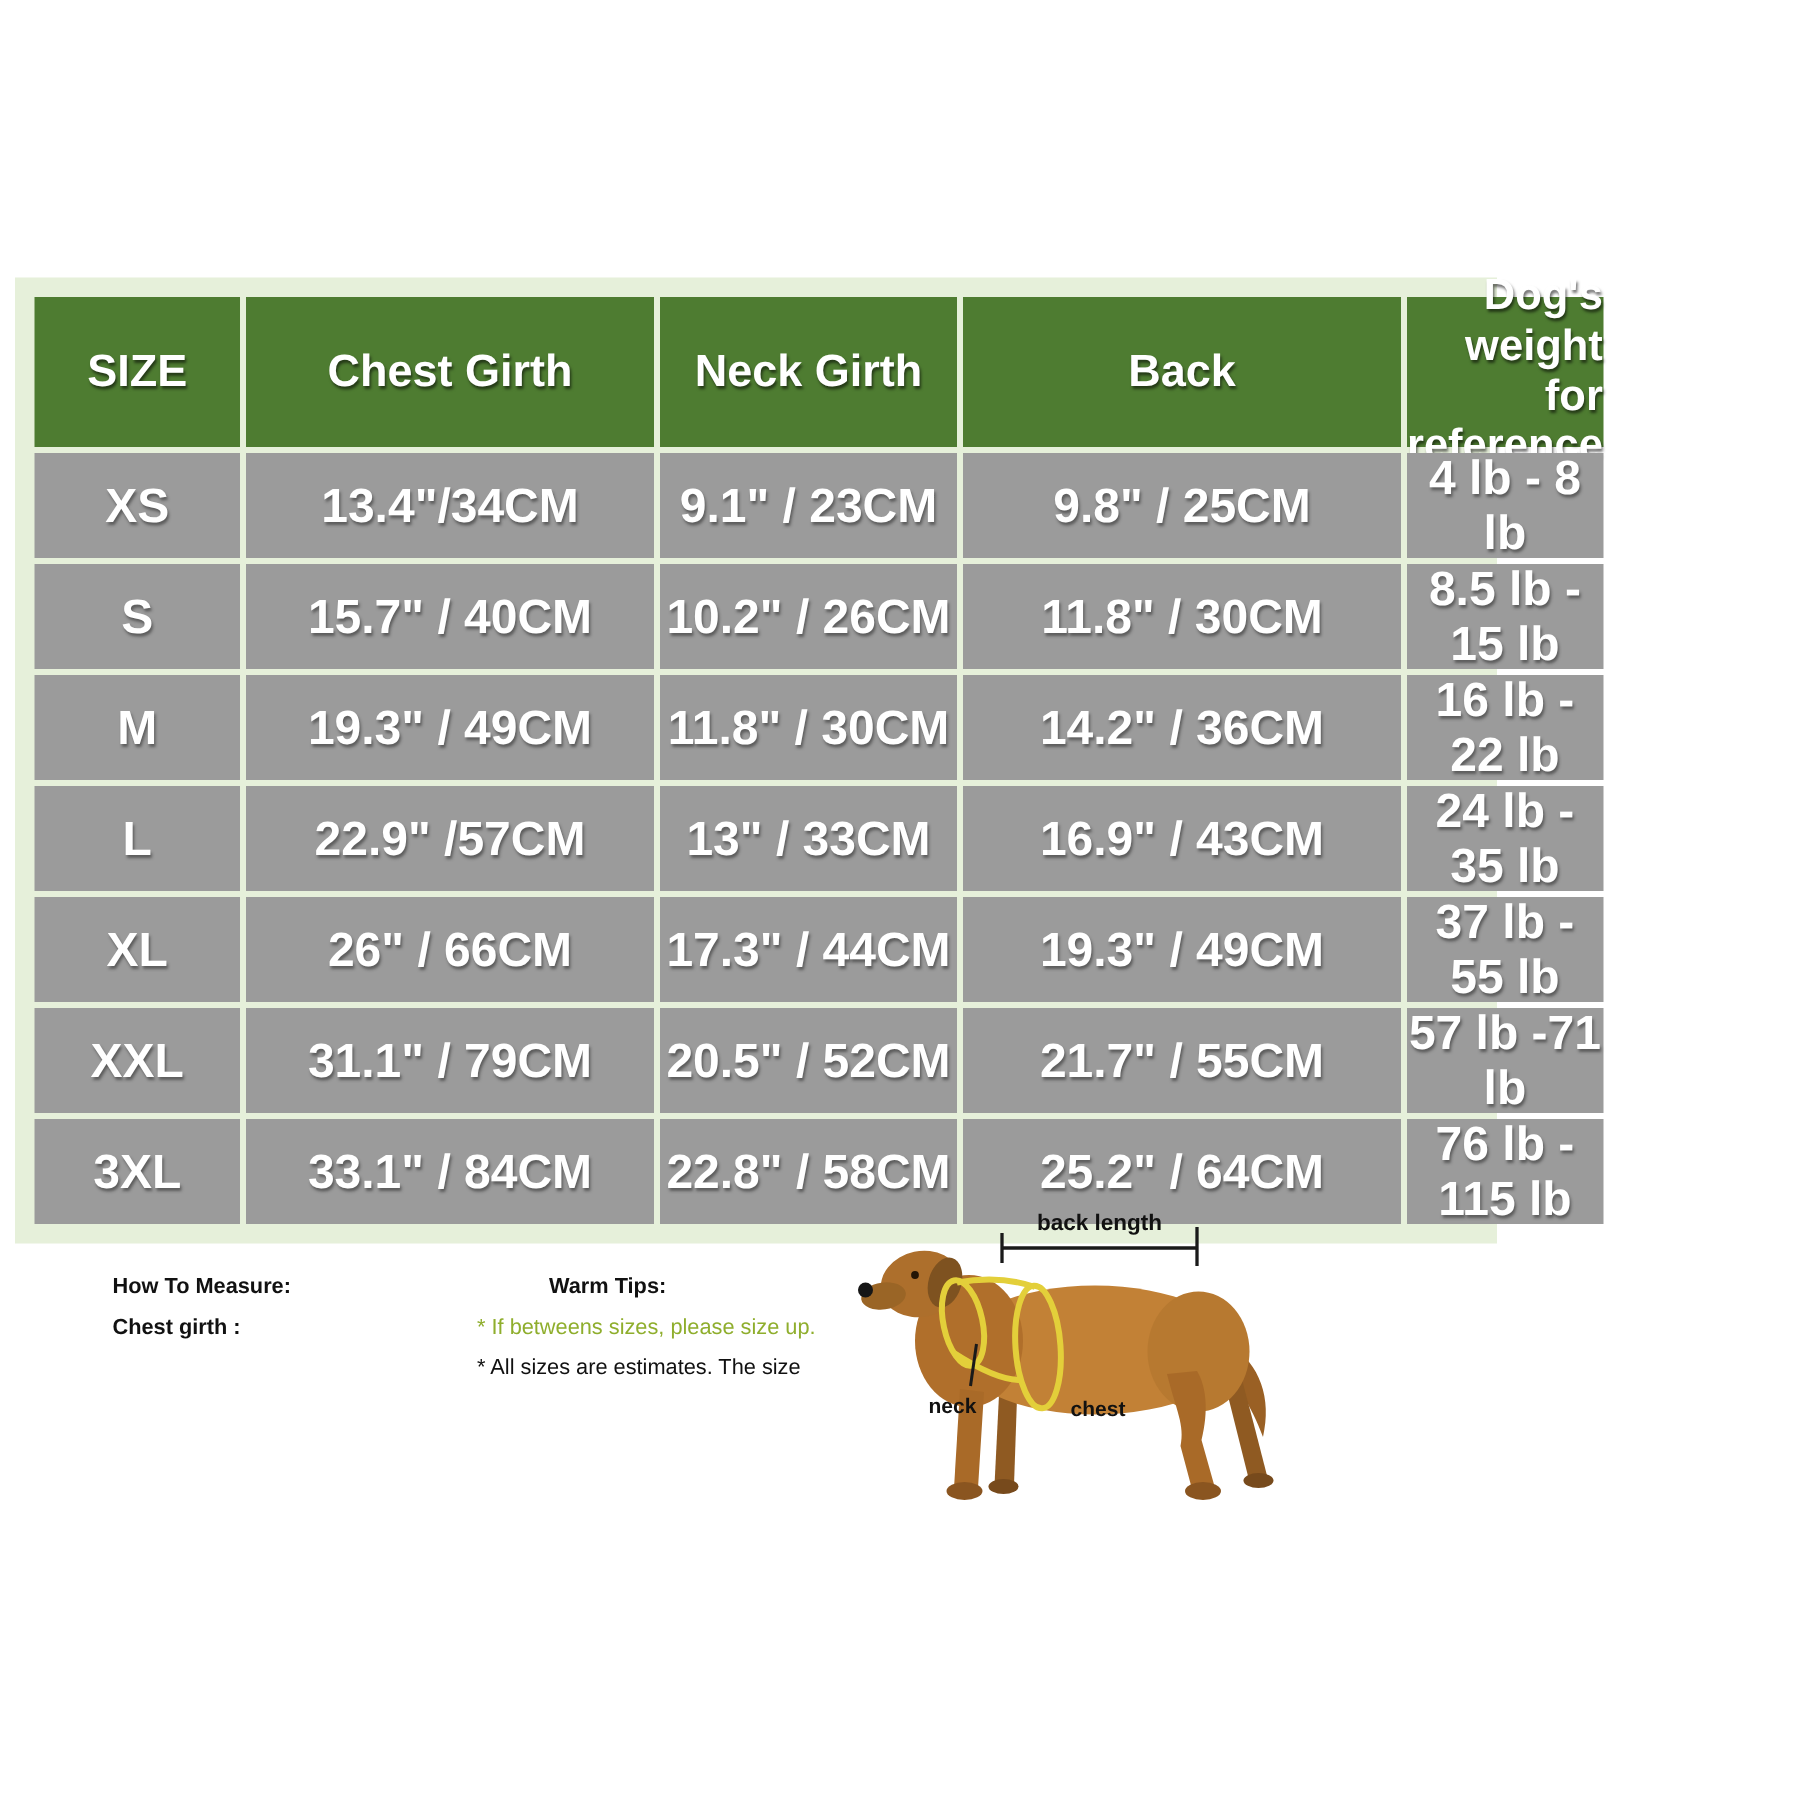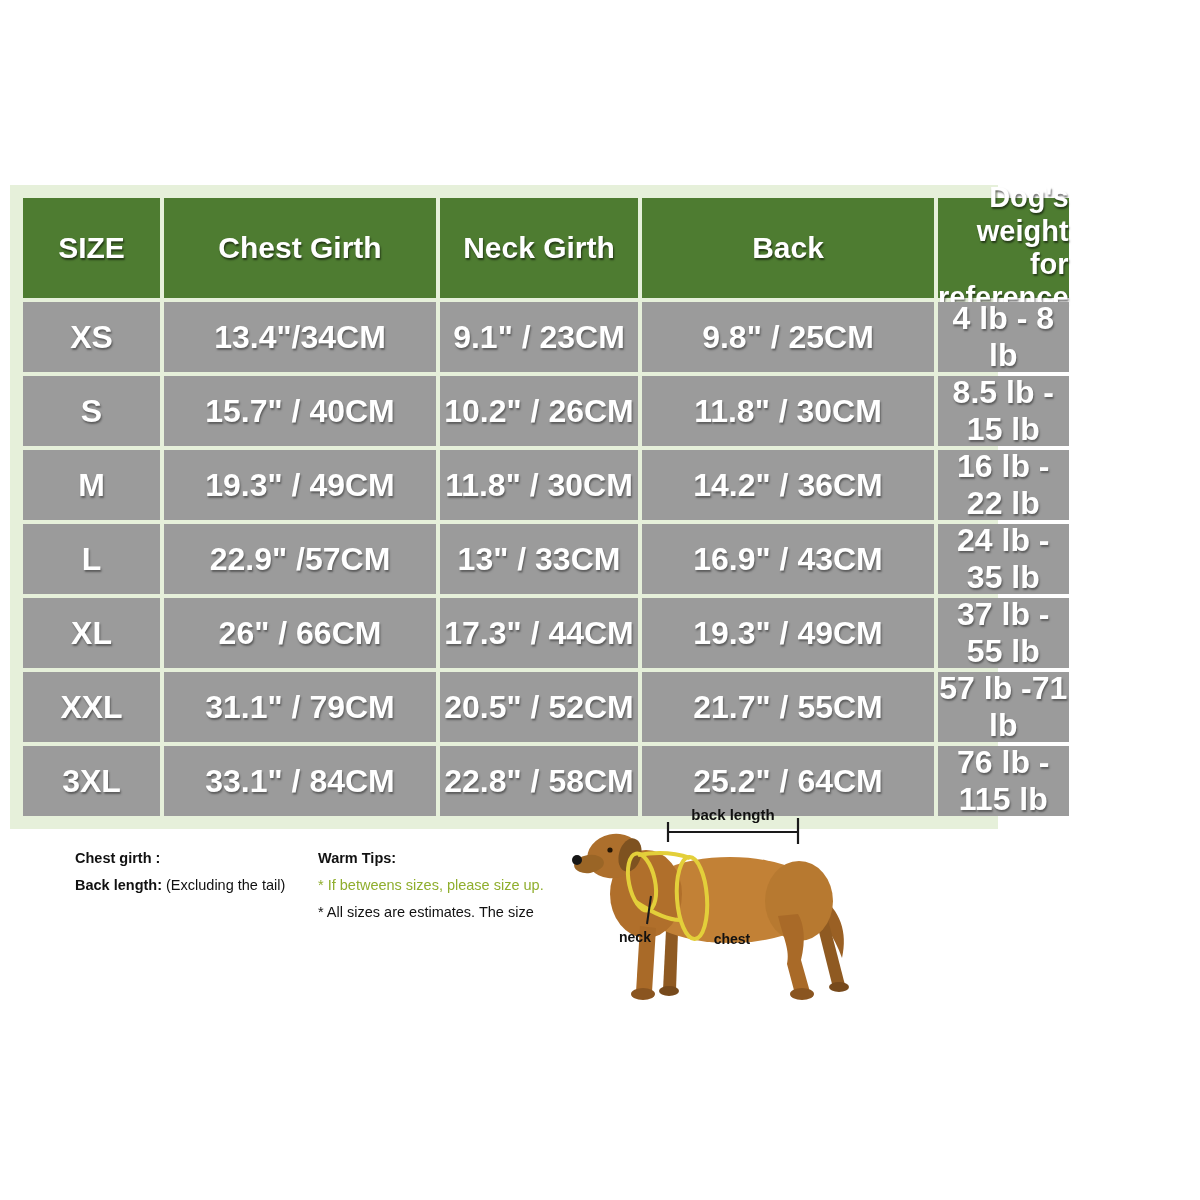--- a/index.html
+++ b/index.html
@@ -27,21 +27,21 @@
   .size-table .c{
     background:#9b9b9b;color:#fff;font-weight:bold;font-size:32px;
     height:70px;display:flex;align-items:center;justify-content:center;
     text-align:center;text-shadow:1px 2px 2px rgba(30,30,30,.5);
   }
 
   
   .measure-block{position:absolute;left:75px;top:845px;width:235px;font-size:14.5px;color:#111;line-height:27px;}
   .measure-block .bold{font-weight:bold;}
   .tips-block{position:absolute;left:318px;top:845px;width:250px;font-size:14.5px;color:#111;line-height:27px;}
-  .tips-block .bold{font-weight:bold;}
+  .tips-block .bold{font-weight:bold;margin-left:48px;}
   .tip-green{color:#8fae2d;}
 
   
   .dog-diagram{position:absolute;left:572px;top:798px;width:310px;height:225px;}
   .dog-diagram text{font-family:"Liberation Sans",sans-serif;font-weight:bold;fill:#111;}
 </style>
 </head>
 <body>
 
 <div class="page">
@@ -110,22 +110,22 @@
     <div class="row">
       <div class="c">3XL</div>
       <div class="c">33.1" / 84CM</div>
       <div class="c">22.8" / 58CM</div>
       <div class="c">25.2" / 64CM</div>
       <div class="c">76 lb - 115 lb</div>
     </div>
   </div>
 
   <div class="measure-block">
+    <div class="bold">How To Measure:</div>
     <div class="bold">Chest girth :</div>
-    <div><span class="bold">Back length:</span><span> (Excluding the tail)</span></div>
   </div>
 
   <div class="tips-block">
     <div class="bold">Warm Tips:</div>
     <div class="tip-green">* If betweens sizes, please size up.</div>
     <div>* All sizes are estimates. The size</div>
   </div>
 
   <svg class="dog-diagram" viewBox="0 0 310 225" xmlns="http://www.w3.org/2000/svg">
 

